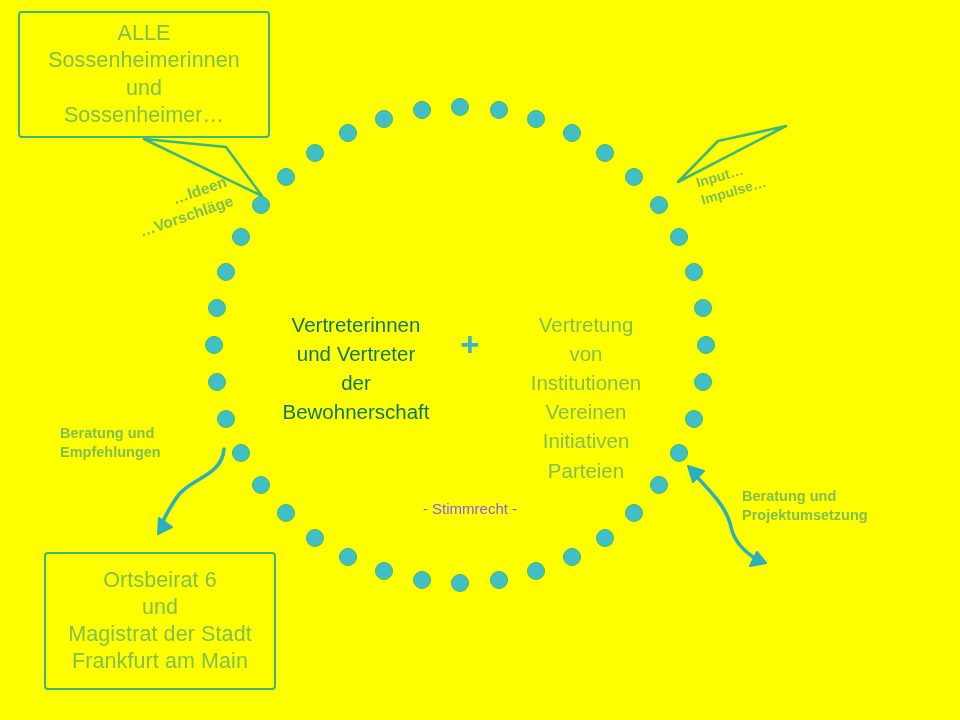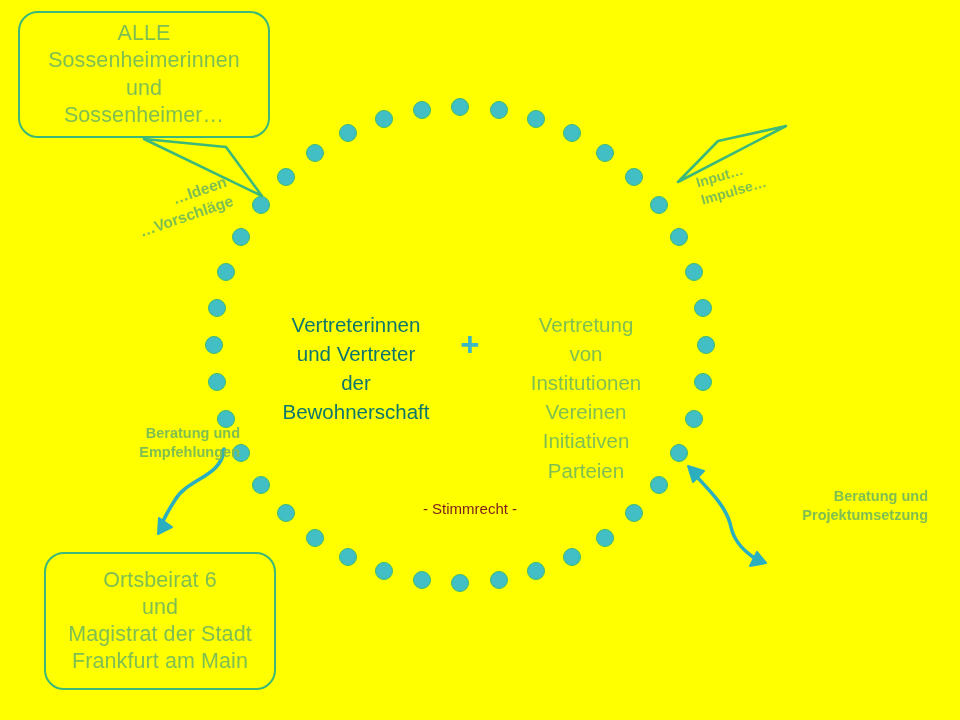--- a/index.html
+++ b/index.html
@@ -25,21 +25,21 @@
     top: 0;
     width: 960px;
     height: 720px;
   }
 
   
   .box {
     position: absolute;
     box-sizing: border-box;
     border: 2.6px solid #3CB878;
-    border-radius: 20px;
+    border-radius: 4px;
     background: transparent;
     display: flex;
     align-items: center;
     justify-content: center;
     text-align: center;
     color: #7FBF52;
     line-height: 1.26;
     white-space: pre-line;
     letter-spacing: .1px;
   }
@@ -128,21 +128,21 @@
     color: #3BB6C4;
     line-height: 1;
   }
   #stimmrecht {
     position: absolute;
     left: 330px;
     top: 500px;
     width: 280px;
     text-align: center;
     font-size: 15px;
-    color: #7f1d1d;
+    color: #8b5cf6;
   }
 
   
   .tail-label {
     position: absolute;
     font-weight: bold;
     color: #7FBF52;
     line-height: 1.3;
     white-space: pre-line;
   }
@@ -161,21 +161,21 @@
     text-align: left;
     transform: rotate(-16deg);
     transform-origin: 0 0;
   }
 
   
   .arrow-label {
     position: absolute;
     font-weight: bold;
     color: #7FBF52;
-    text-align: right;
+    text-align: left;
     line-height: 1.3;
     font-size: 14.5px;
     white-space: pre-line;
   }
   #label-beratung-empfehlungen {
     left: 60px;
     top: 424px;
     width: 180px;
   }
   #label-beratung-projekt {

